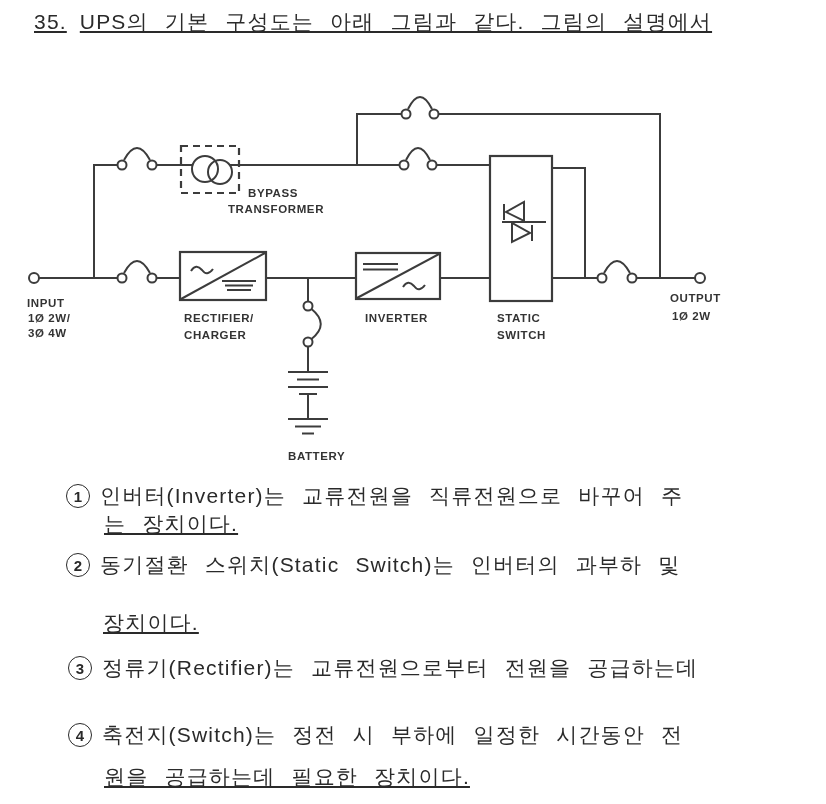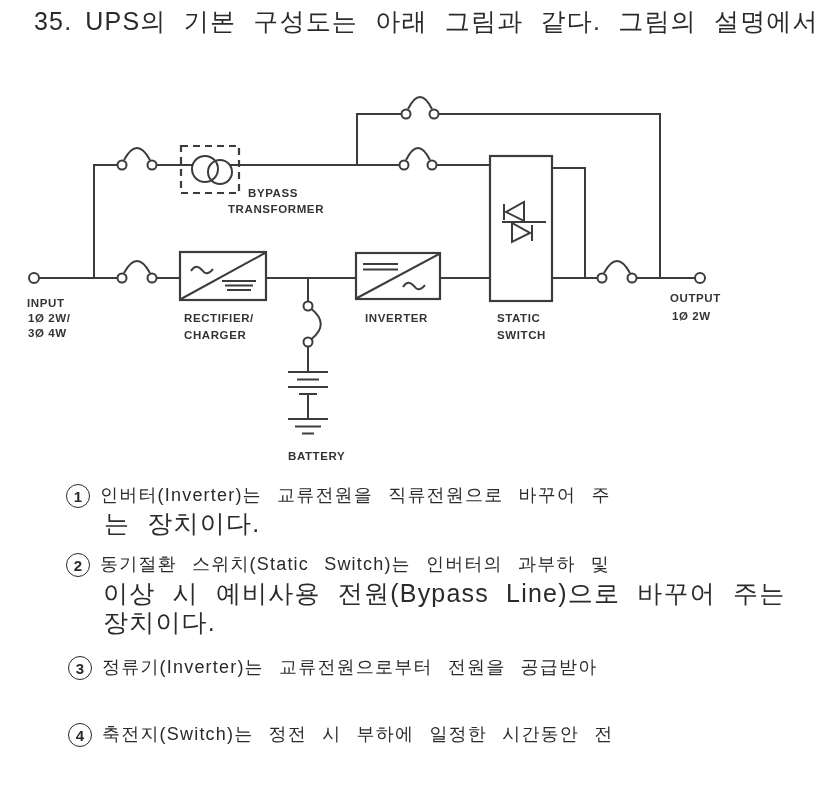--- a/index.html
+++ b/index.html
@@ -2,33 +2,33 @@
 <html><head>
 <meta charset="utf-8">
 <style>
   html,body { margin:0; padding:0; background:#ffffff; }
   .page {
     position:relative; width:826px; height:804px; background:#ffffff;
     font-family:"Liberation Sans", sans-serif; color:#2a2a2a; overflow:hidden;
   }
   .tline {
     position:absolute; white-space:nowrap;
-    font-size:25px; line-height:25px; letter-spacing:1.2px; word-spacing:9px;
+    font-size:21px; line-height:25px; letter-spacing:1.2px; word-spacing:9px;text-decoration:underline;
   }
   .qnum { margin-right:13px; }
   .optrow { position:absolute; display:flex; align-items:flex-start; }
   .onum {
     flex:0 0 auto; width:24px; height:24px; box-sizing:border-box;
     border:1.7px solid #2a2a2a; border-radius:50%;
     display:flex; align-items:center; justify-content:center;
     font-size:15px; font-weight:bold; letter-spacing:0; word-spacing:0; margin-top:1px;
   }
   .otext {
     margin-left:10px; white-space:nowrap;
-    font-size:18px; line-height:25px; letter-spacing:1.2px; word-spacing:9px;
+    font-size:21px; line-height:25px; letter-spacing:1.2px; word-spacing:9px;
   }
   svg.diagram { position:absolute; left:0; top:85px; }
   .wire  { stroke:#3c3c3c; stroke-width:2;   fill:none; }
   .boxln { stroke:#3c3c3c; stroke-width:2.2; fill:none; }
   .node  { stroke:#3c3c3c; stroke-width:2;   fill:#ffffff; }
   .sym   { stroke:#3c3c3c; stroke-width:2;   fill:none; }
   .dlabel {
     font-family:"Liberation Sans", sans-serif; font-size:11.5px; font-weight:bold;
     fill:#333333; letter-spacing:0.6px;
   }
@@ -149,26 +149,26 @@
   <div class="optrow" style="left:66px; top:483px">
     <span class="onum">1</span>
     <span class="otext">인버터(Inverter)는 교류전원을 직류전원으로 바꾸어 주</span>
   </div>
   <div class="tline" style="left:104px; top:511px">는 장치이다.</div>
 
   <div class="optrow" style="left:66px; top:552px">
     <span class="onum">2</span>
     <span class="otext">동기절환 스위치(Static Switch)는 인버터의 과부하 및</span>
   </div>
-  <div class="tline" style="left:103px; top:581px">이상 시 예비사용 전원(Bypass Line)으로 바꾸어 주는</div>
   <div class="tline" style="left:103px; top:610px">장치이다.</div>
 
   <div class="optrow" style="left:68px; top:655px">
     <span class="onum">3</span>
-    <span class="otext">정류기(Inverter)는 교류전원으로부터 전원을 공급받아</span>
+    <span class="otext">정류기(Rectifier)는 교류전원으로부터 전원을 공급하는데</span>
   </div>
 
   <div class="optrow" style="left:68px; top:722px">
     <span class="onum">4</span>
     <span class="otext">축전지(Switch)는 정전 시 부하에 일정한 시간동안 전</span>
   </div>
+  <div class="tline" style="left:104px; top:764px">원을 공급하는데 필요한 장치이다.</div>
 
 </div>
 
 </body></html>

